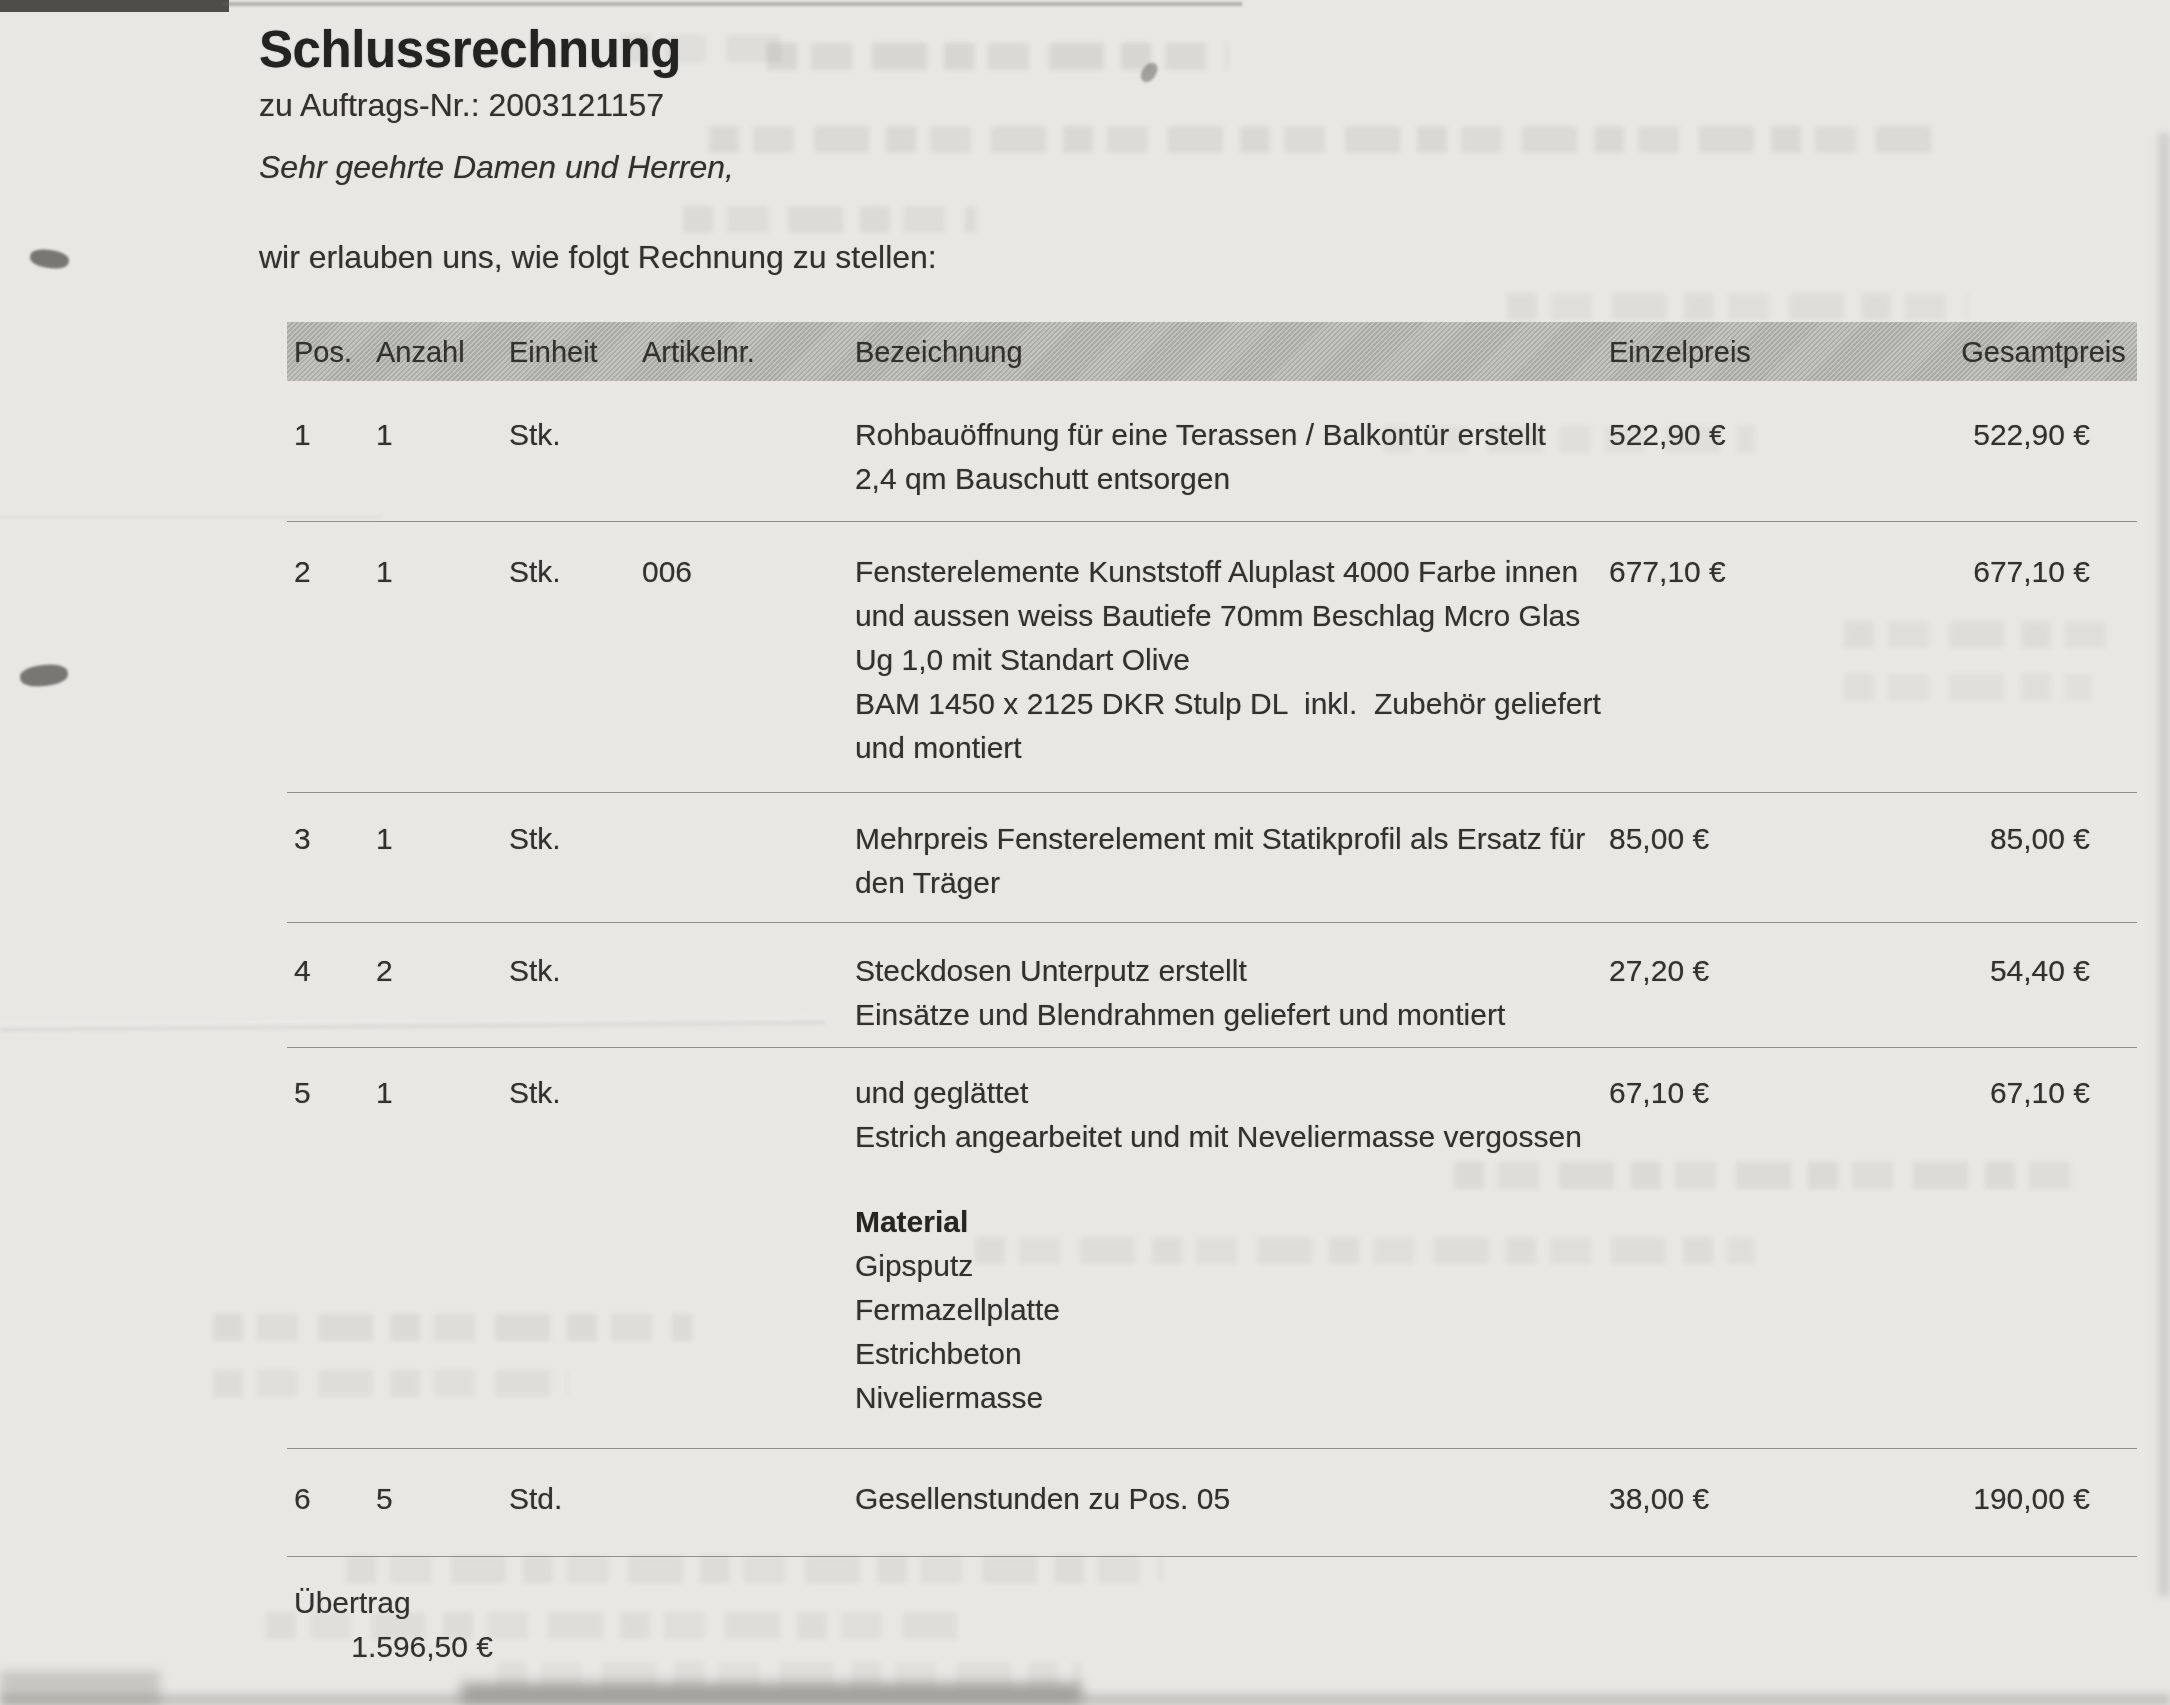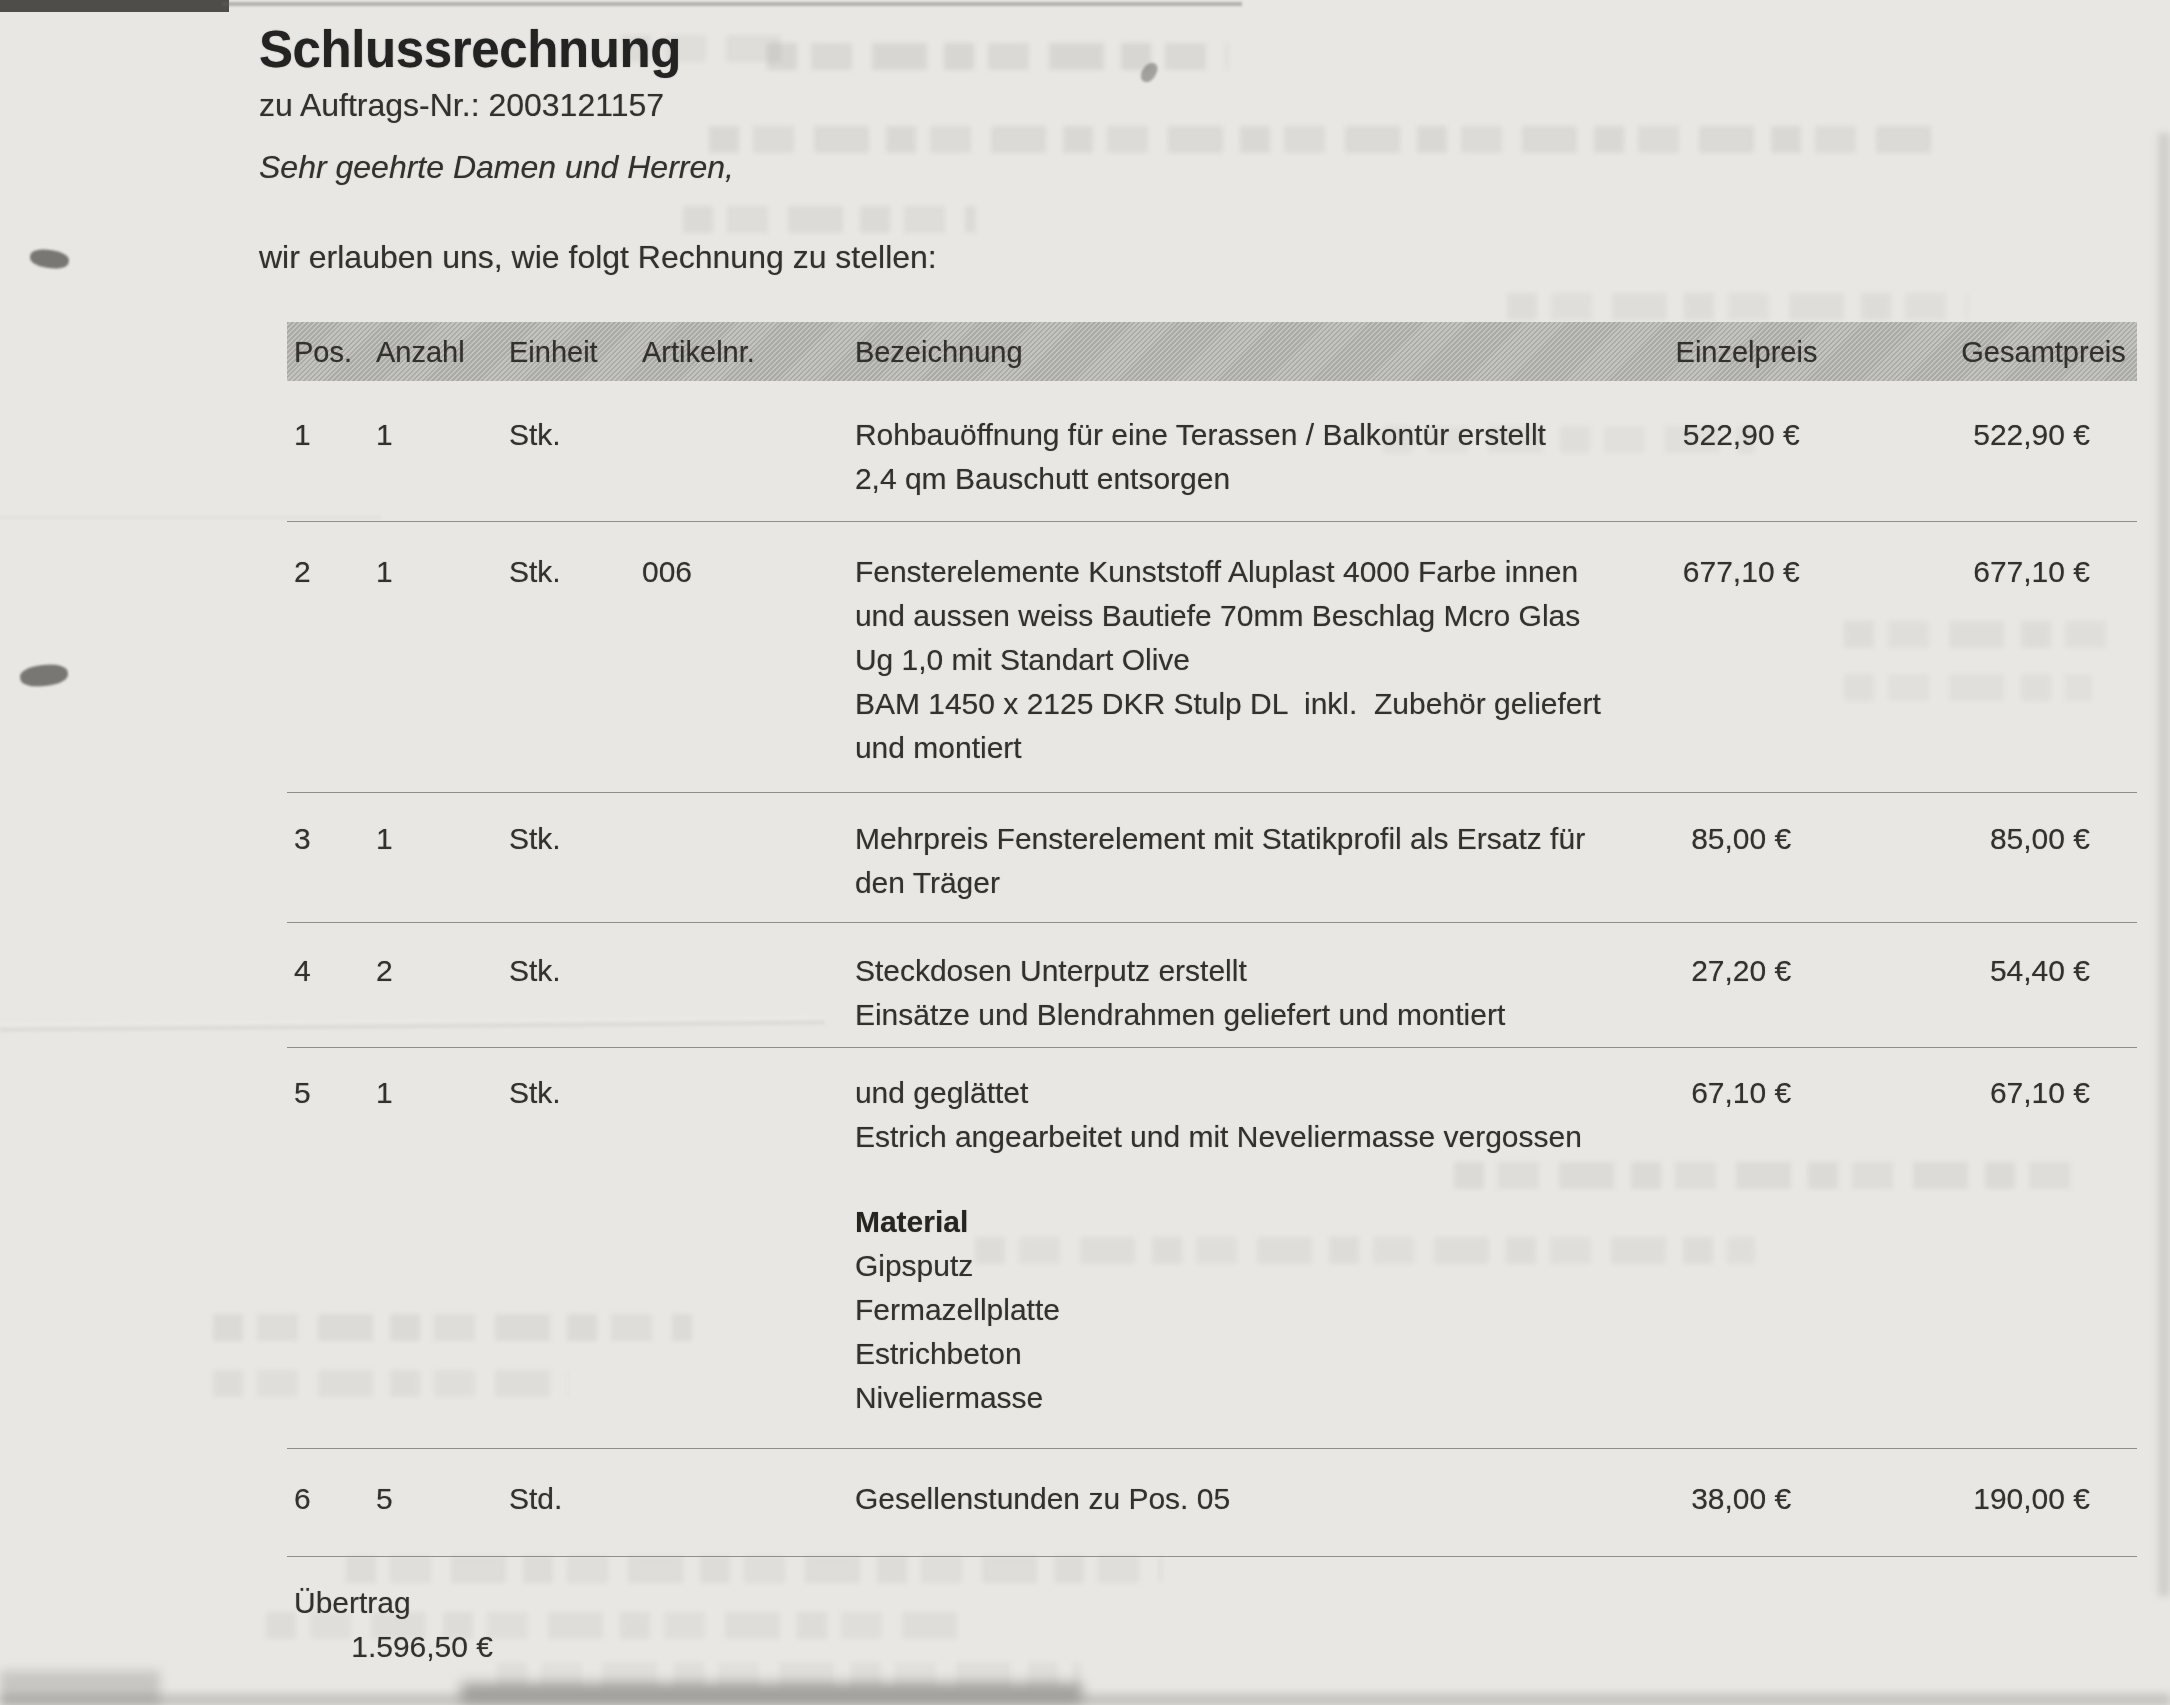--- a/index.html
+++ b/index.html
@@ -33,21 +33,21 @@
     font-size:29px;
   }
   .row{display:flex;align-items:flex-start;}
   .row.bordered{border-top:1.8px solid rgba(122,121,115,.8);}
   .c{box-sizing:border-box;flex:none;}
   .c-pos{width:89px;padding-left:7px;}
   .c-anz{width:133px;text-align:left;}
   .c-ein{width:133px;}
   .c-art{width:204px;}
   .c-bez{width:763px;padding-left:8.9px;}
-  .c-ep{width:275px;text-align:center;padding-right:10.6px;}
+  .c-ep{width:275px;text-align:left;padding-right:10.6px;}
   .c-gp{width:255px;text-align:right;padding-right:49px;}
   .thead .c-ep{padding-right:0;}
   .thead .c-gp{padding-right:13.3px;}
 
   .r1{padding-top:32px;padding-bottom:20.4px;}
   .r2{padding-top:27.5px;padding-bottom:22px;}
   .r3{padding-top:24px;padding-bottom:17px;}
   .r4{padding-top:26px;padding-bottom:10.6px;}
   .r5{padding-top:23px;padding-bottom:27.5px;}
   .r6{padding-top:28px;padding-bottom:35px;}

